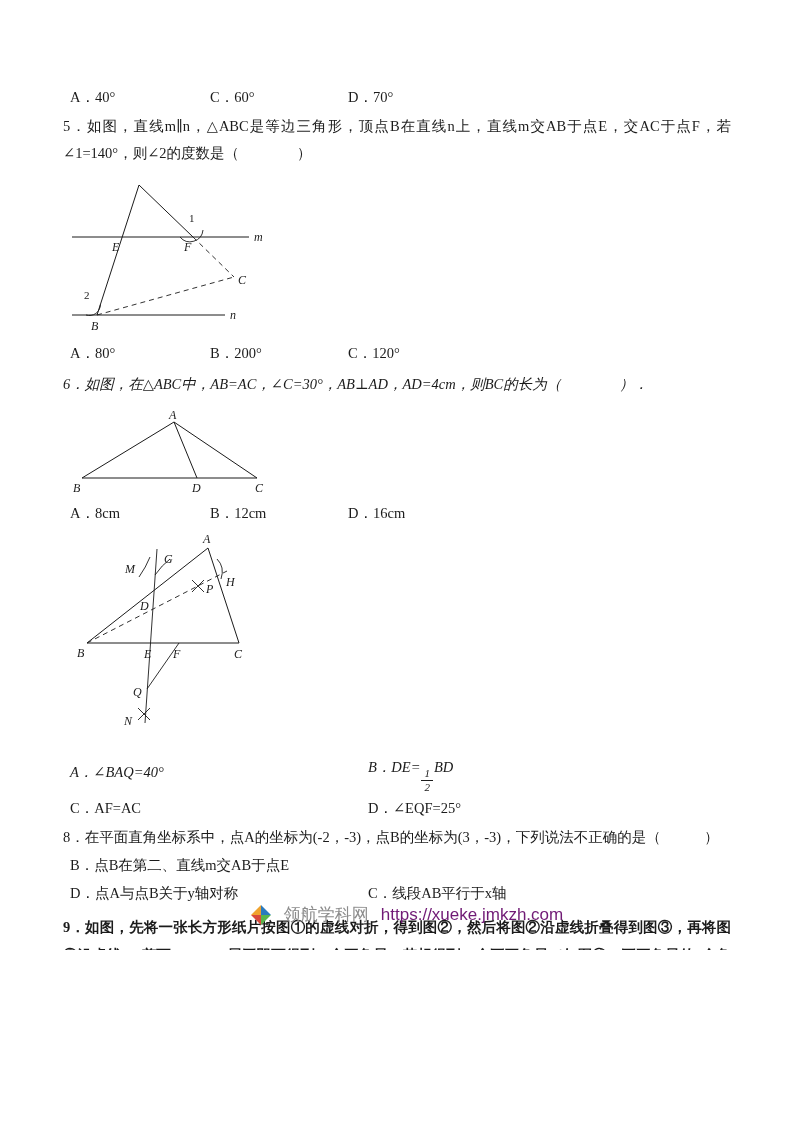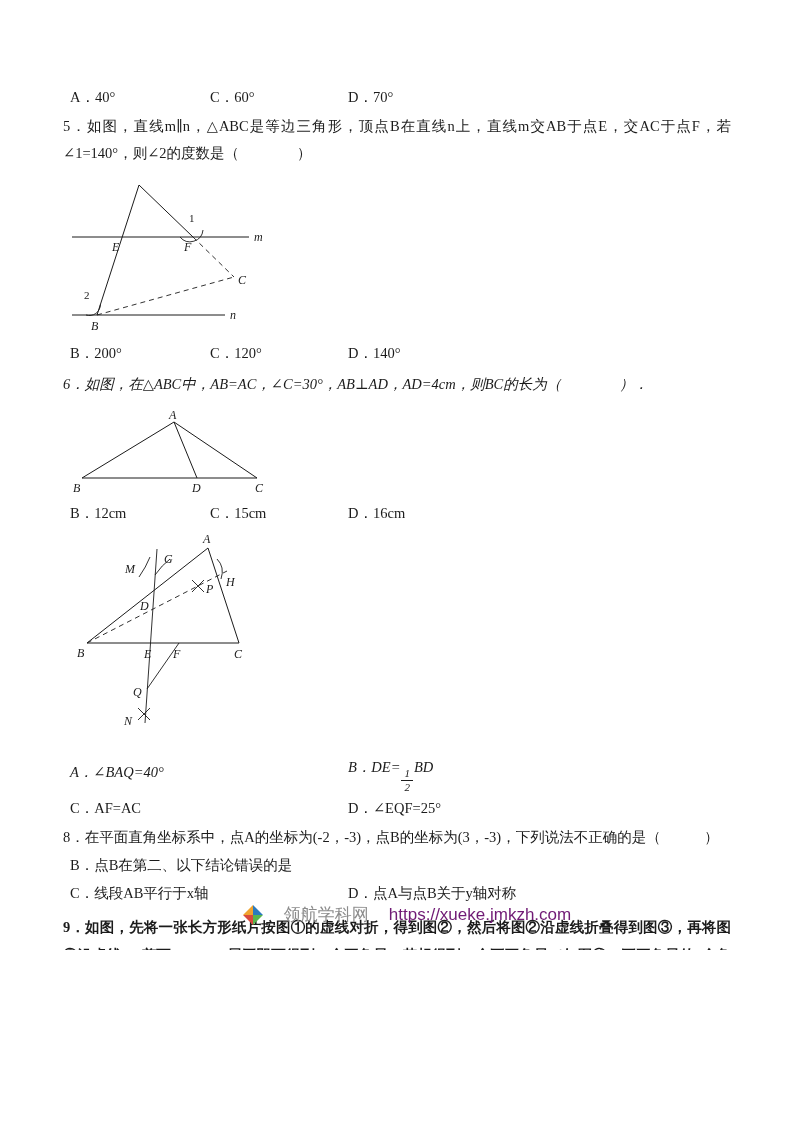--- a/index.html
+++ b/index.html
@@ -9,40 +9,40 @@
     width: 793px; height: 950px;
     background: #ffffff;
     color: #1b1b1b;
     font-family: "Liberation Serif", "DejaVu Serif", serif;
     font-size: 14.5px;
     overflow: hidden;
   }
   .content { position: absolute; left: 63px; right: 62px; top: 0; padding-top: 84px; }
   .para { line-height: 27px; text-align: justify; margin: 0; }
   .opts4 { display: grid; grid-template-columns: 140px 138px 139px 1fr; padding-left: 7px; line-height: 27px; }
-  .opts2 { display: grid; grid-template-columns: 278px 1fr; padding-left: 7px; line-height: 28px; }
+  .opts2 { display: grid; grid-template-columns: 278px 1fr; padding-left: 7px; line-height: 28px; gap: 20px; }
   .opts2.tall { line-height: 34px; align-items: center; }
   .fig { display: block; }
   .fig line, .fig path, .fig polyline { stroke: #1b1b1b; stroke-width: 1; fill: none; }
   .fig path.arc { stroke-width: 0.9; }
   .fig .dash { stroke-dasharray: 5 4; }
   .fig .thin { stroke-width: 0.9; }
   .fig text { font-family: "Liberation Serif", "DejaVu Serif", serif; font-size: 12px; font-style: italic; fill: #1b1b1b; }
   .fig text.num { font-style: normal; font-size: 11px; }
   .frac { display: inline-flex; flex-direction: column; align-items: center; vertical-align: -0.45em; line-height: 1.05; font-size: 11px; margin: 0 1px; }
   .frac .fnum { border-bottom: 1px solid #1b1b1b; padding: 0 3px 1px; }
   .frac .fden { padding-top: 1px; }
   .mt2 { margin-top: 2px; } .mt4 { margin-top: 4px; font-style: italic; } .mt6 { margin-top: 6px; font-weight: bold; }
   .fig5 { margin: 6px 0 2px 4px; }
   .fig6 { margin: 10px 0 4px 4px; }
   .fig7 { margin: 4px 0 0 4px; }
   .q9 .para { line-height: 28px; }
   .footer {
     position: absolute; left: 0; right: 0; bottom: 24px;
-    display: flex; justify-content: center; align-items: center; gap: 20px;
+    display: flex; justify-content: center; align-items: center; gap: 12px;
     color: #8c8c8c; font-size: 17px;
     font-family: "Liberation Sans", "DejaVu Sans", sans-serif;
     margin-left: 20px;
   }
   .footer a { color: #701a75; text-decoration: none; }
 </style>
 </head>
 <body>
 
 <div class="page">
@@ -72,45 +72,45 @@
         <text x="187" y="68">m</text>
         <text x="45" y="78">E</text>
         <text x="117" y="78">F</text>
         <text x="171" y="111">C</text>
         <text class="num" x="17" y="126">2</text>
         <text x="24" y="157">B</text>
         <text x="163" y="146">n</text>
       </svg>
 
       <div class="opts4 mt2">
+        <span>A．80°</span>
         <span>B．200°</span>
         <span>C．120°</span>
-        <span>D．140°</span>
       </div>
     </div>
 
     <div>
       <p class="para mt4">6．如图，在△ABC中，AB=AC，∠C=30°，AB⊥AD，AD=4cm，则BC的长为（　　　　）．</p>
 
       <svg class="fig fig6" width="270" height="88" viewBox="0 0 270 88">
         <g>
           <line x1="15" y1="70" x2="190" y2="70"></line>
           <line x1="107" y1="14" x2="15" y2="70"></line>
           <line x1="107" y1="14" x2="190" y2="70"></line>
           <line x1="107" y1="14" x2="130" y2="70"></line>
         </g>
         <text x="102" y="11">A</text>
         <text x="6" y="84">B</text>
         <text x="125" y="84">D</text>
         <text x="188" y="84">C</text>
       </svg>
 
       <div class="opts4">
+        <span>A．8cm</span>
         <span>B．12cm</span>
-        <span>C．15cm</span>
         <span>D．16cm</span>
       </div>
     </div>
 
     <div>
 
       <svg class="fig fig7" width="210" height="215" viewBox="0 0 210 215">
         <g>
           <line x1="20" y1="112" x2="172" y2="112"></line>
           <line x1="141" y1="17" x2="20" y2="112"></line>
@@ -153,25 +153,25 @@
       </div>
       <div class="opts2">
         <span>C．AF=AC</span>
         <span>D．∠EQF=25°</span>
       </div>
     </div>
 
     <div>
       <p class="para mt2">8．在平面直角坐标系中，点A的坐标为(-2，-3)，点B的坐标为(3，-3)，下列说法不正确的是（　　　）</p>
       <div class="opts2">
-        <span>B．点B在第二、以下结论错误的是</span>
+        <span>B．点B在第二、直线m交AB于点E</span>
       </div>
       <div class="opts2">
+        <span>D．点A与点B关于y轴对称</span>
         <span>C．线段AB平行于x轴</span>
-        <span>D．点A与点B关于y轴对称</span>
       </div>
     </div>
 
     <div class="q9">
       <p class="para mt6">9．如图，先将一张长方形纸片按图①的虚线对折，得到图②，然后将图②沿虚线折叠得到图③，再将图③沿虚线BC剪下△ABC，展开即可得到一个五角星．若想得到一个正五角星（如图④，正五角星的5个角都是36°），则在图③中应沿什么角度剪，即∠ABC的度数为（　　）</p>
     </div>
 
   </div>
 
   <div class="footer">

